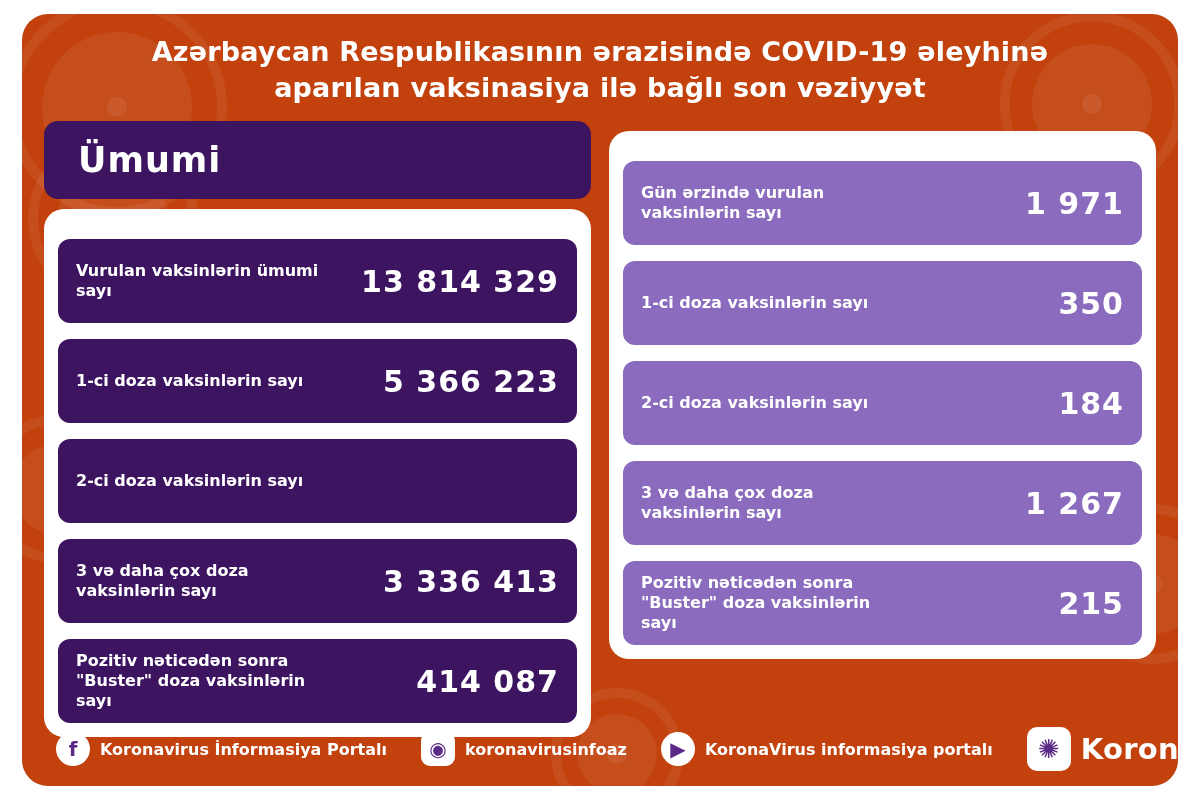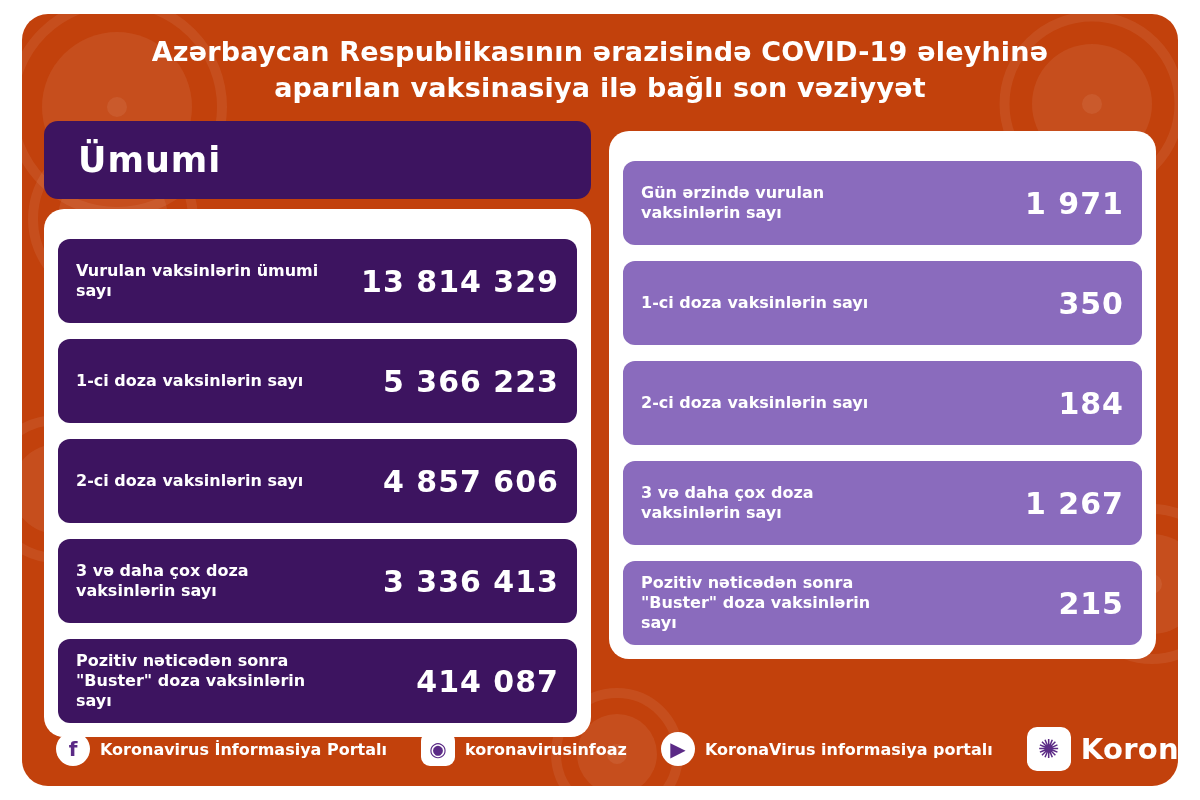--- a/index.html
+++ b/index.html
@@ -216,21 +216,20 @@
           <div class="row dark">
             <div class="row-label">Vurulan vaksinlərin ümumi sayı</div>
             <div class="row-value">13 814 329</div>
           </div>
           <div class="row dark">
             <div class="row-label">1-ci doza vaksinlərin sayı</div>
             <div class="row-value">5 366 223</div>
           </div>
           <div class="row dark">
             <div class="row-label">2-ci doza vaksinlərin sayı</div>
-            <div class="row-value">4 857 606</div>
           </div>
           <div class="row dark">
             <div class="row-label">3 və daha çox doza vaksinlərin sayı</div>
             <div class="row-value">3 336 413</div>
           </div>
           <div class="row dark">
             <div class="row-label">Pozitiv nəticədən sonra "Buster" doza vaksinlərin sayı</div>
             <div class="row-value">414 087</div>
           </div>
         </div>

